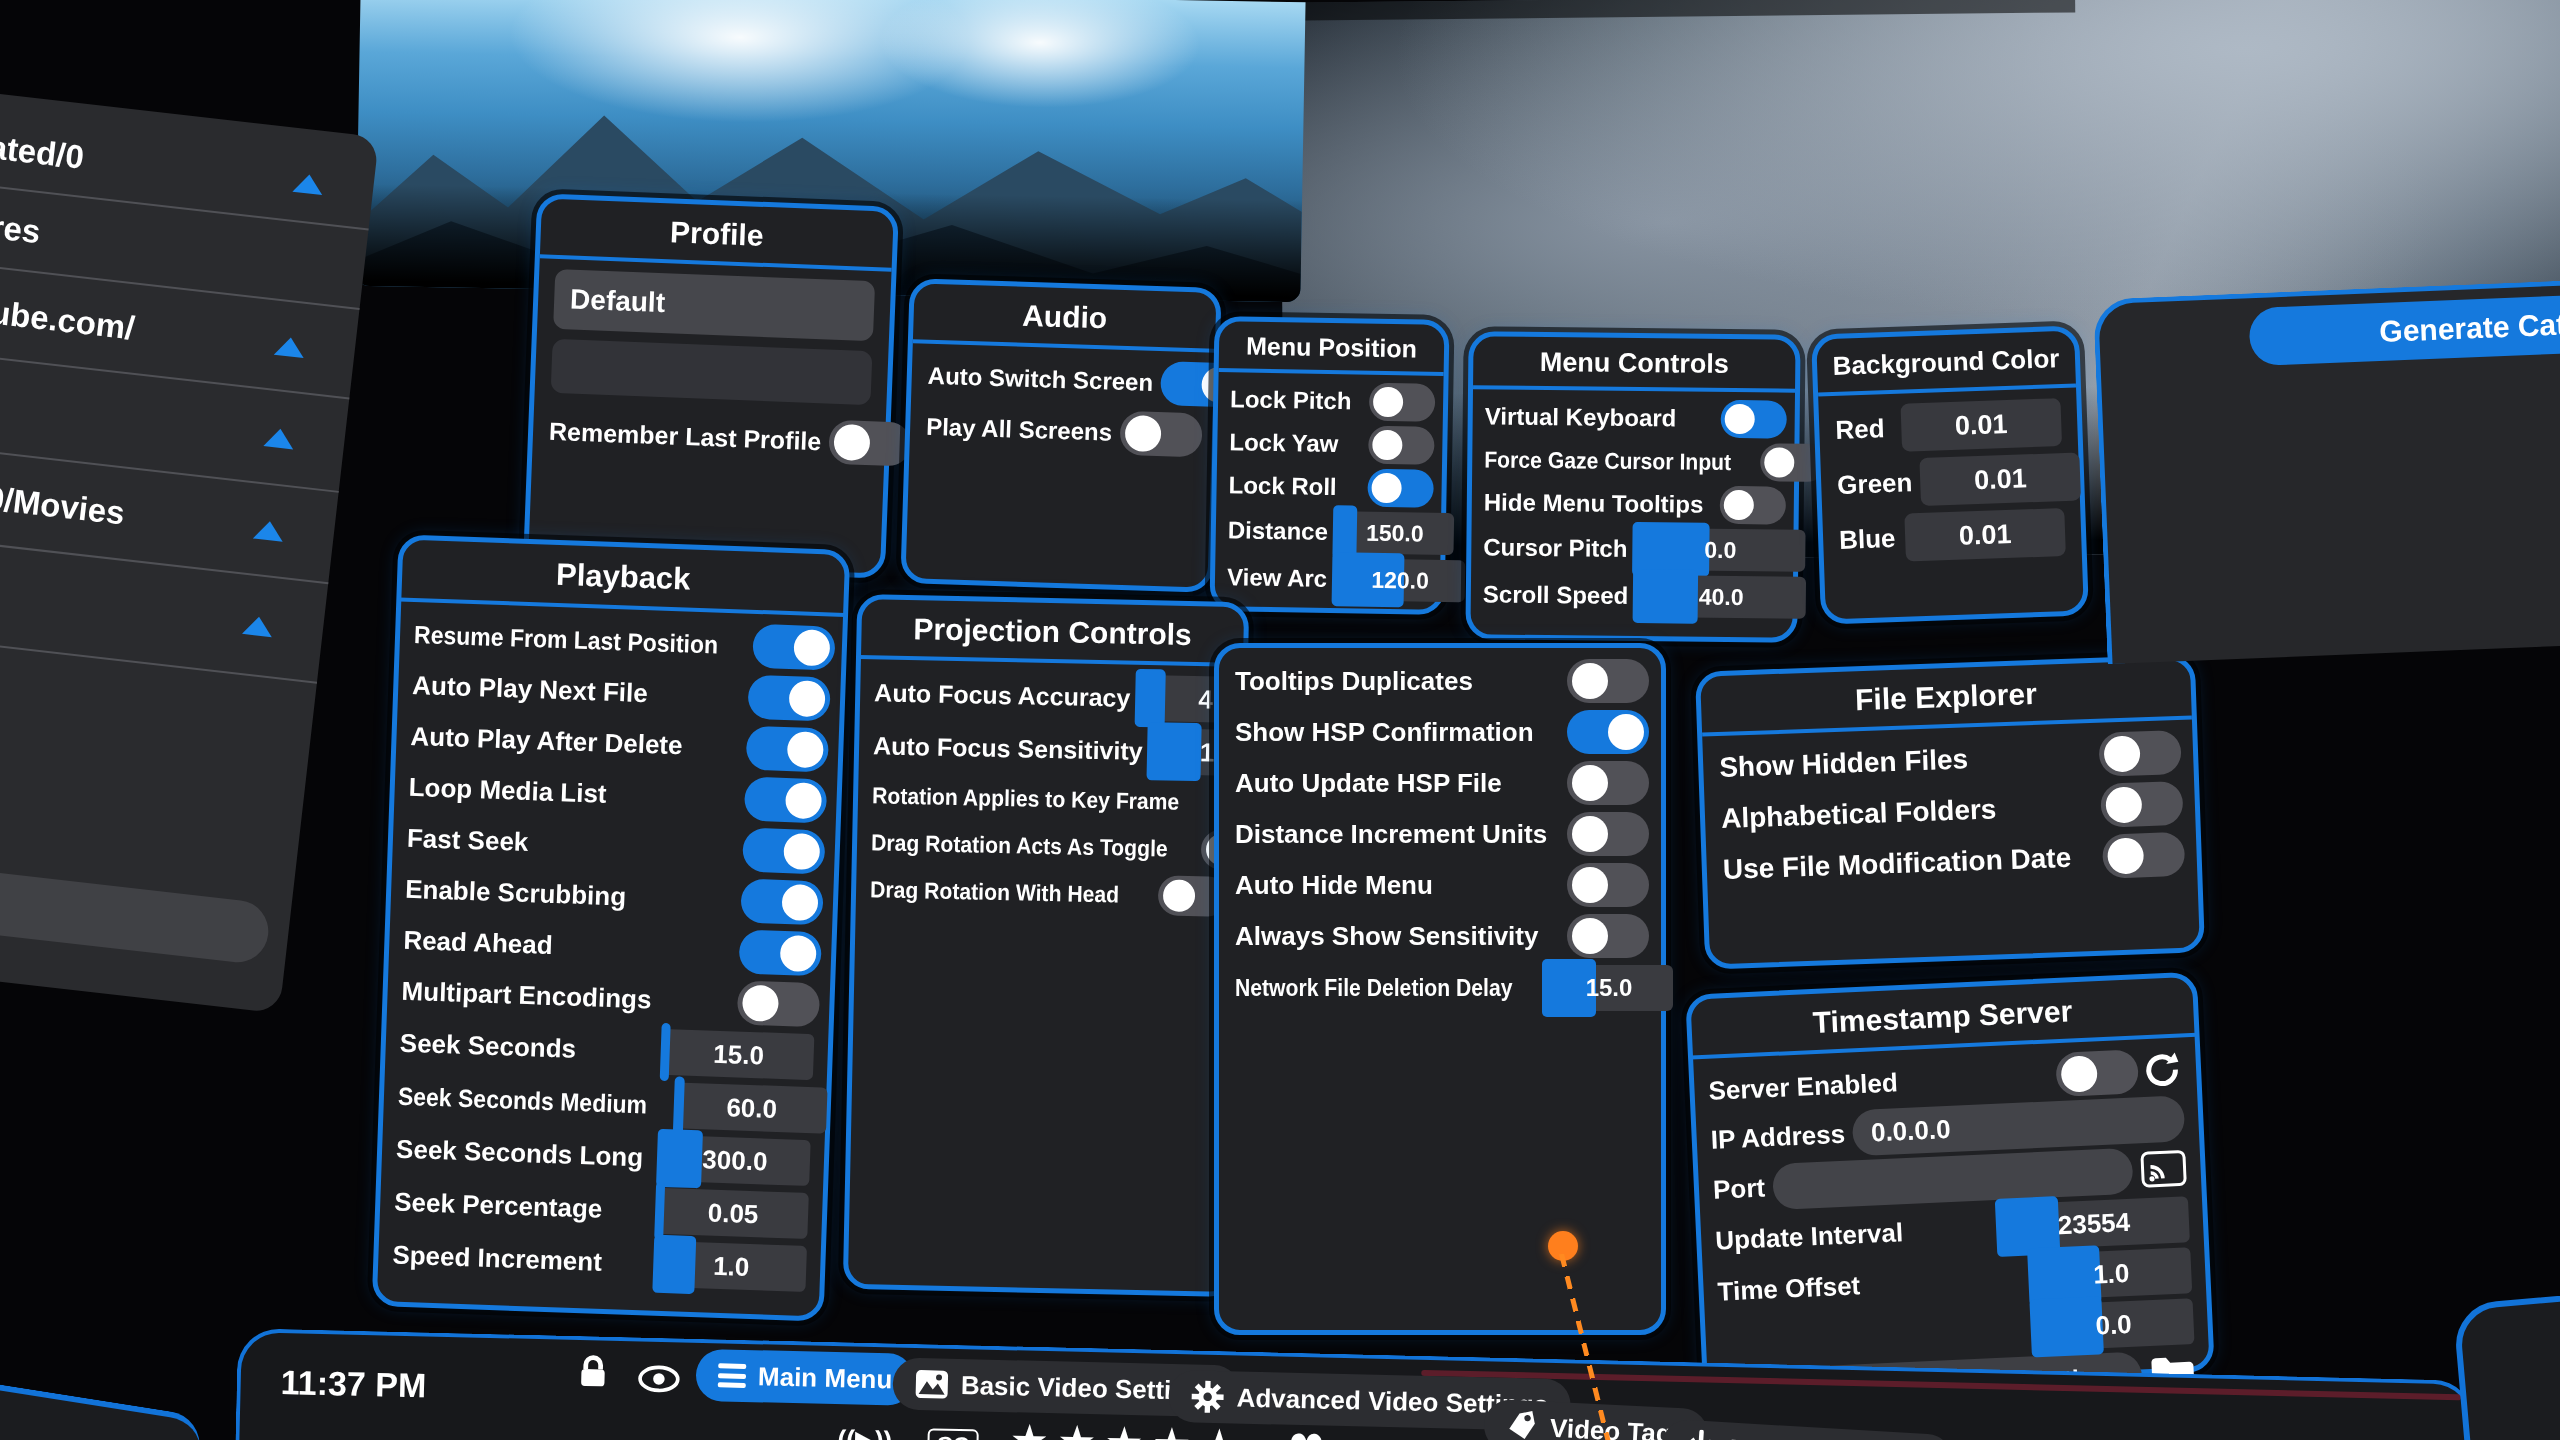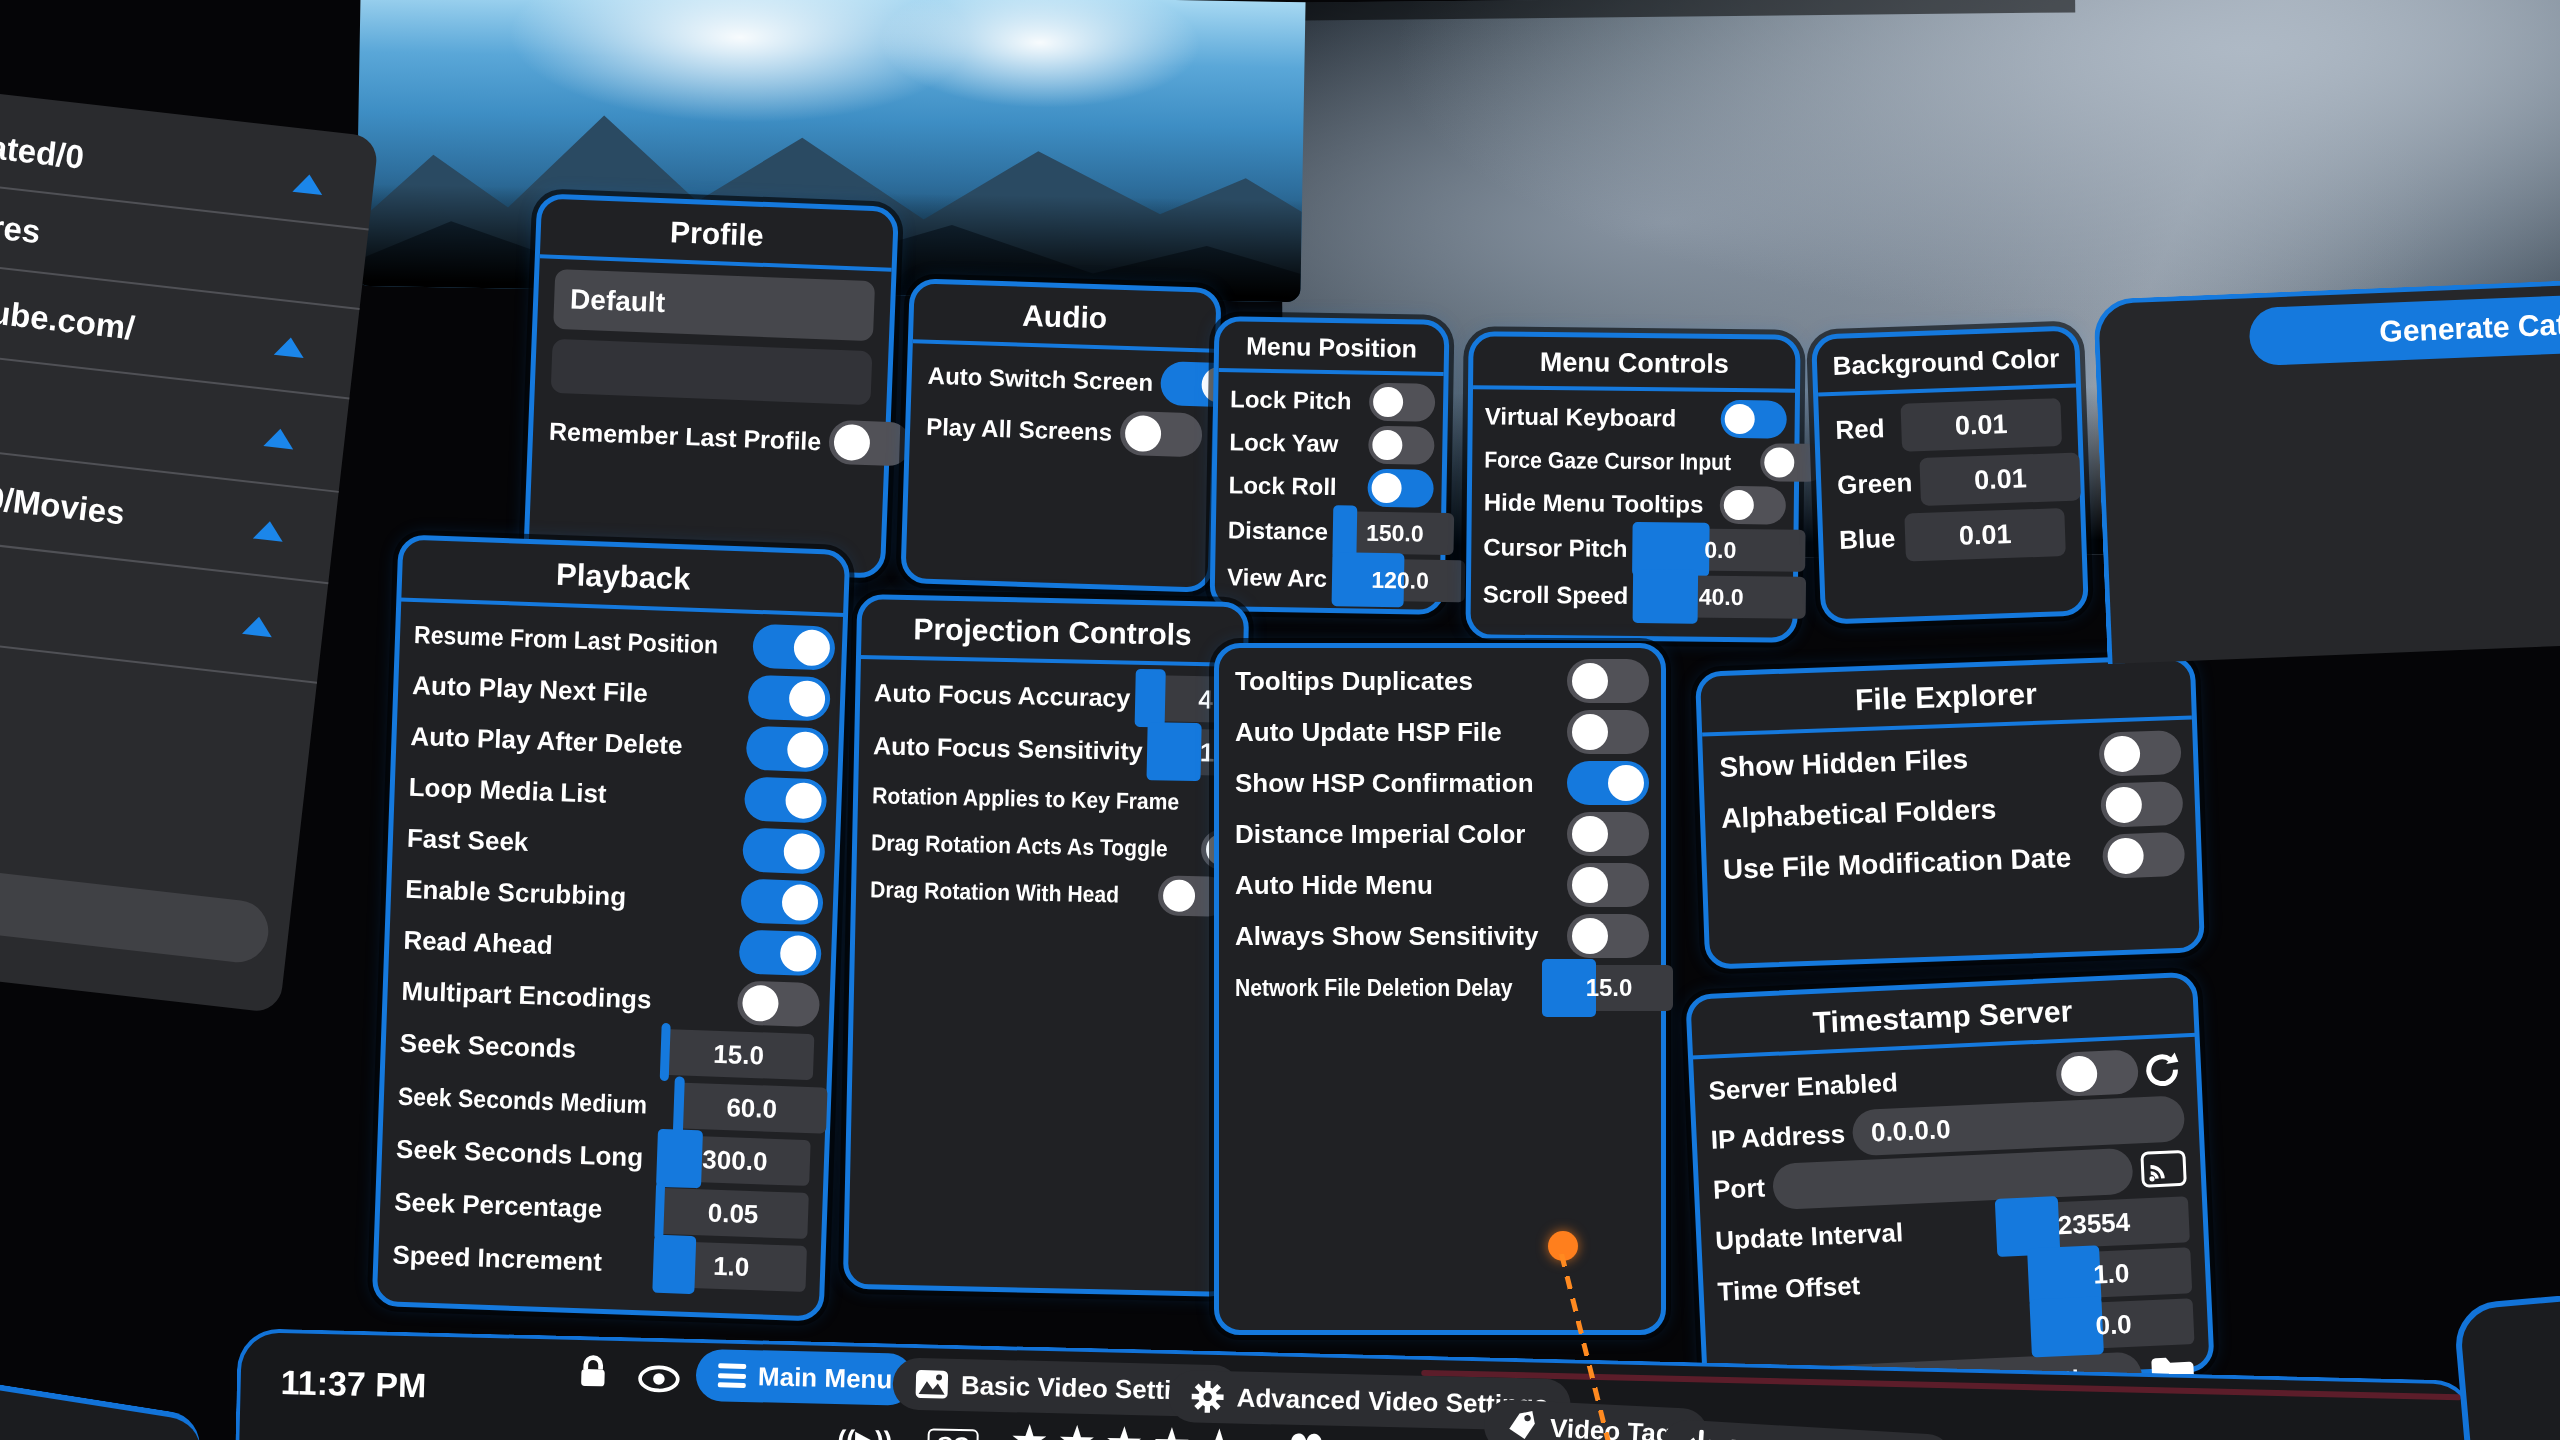--- a/index.html
+++ b/index.html
@@ -389,33 +389,33 @@
   </div>
 
   <div class="panel" style="left:1214px;top:643px;width:452px;height:692px;padding:4px 16px 10px">
     <div class="row">
       <span class="lbl">Tooltips Duplicates</span>
       <span class="toggle">
           <i></i>
         </span>
     </div>
     <div class="row">
+      <span class="lbl">Show HSP Confirmation</span>
+      <span class="toggle on">
+          <i></i>
+        </span>
+    </div>
+    <div class="row">
       <span class="lbl">Auto Update HSP File</span>
       <span class="toggle">
           <i></i>
         </span>
     </div>
     <div class="row">
-      <span class="lbl">Show HSP Confirmation</span>
-      <span class="toggle on">
-          <i></i>
-        </span>
-    </div>
-    <div class="row">
-      <span class="lbl">Distance Imperial Color</span>
+      <span class="lbl">Distance Increment Units</span>
       <span class="toggle">
           <i></i>
         </span>
     </div>
     <div class="row">
       <span class="lbl">Auto Hide Menu</span>
       <span class="toggle">
           <i></i>
         </span>
     </div>

